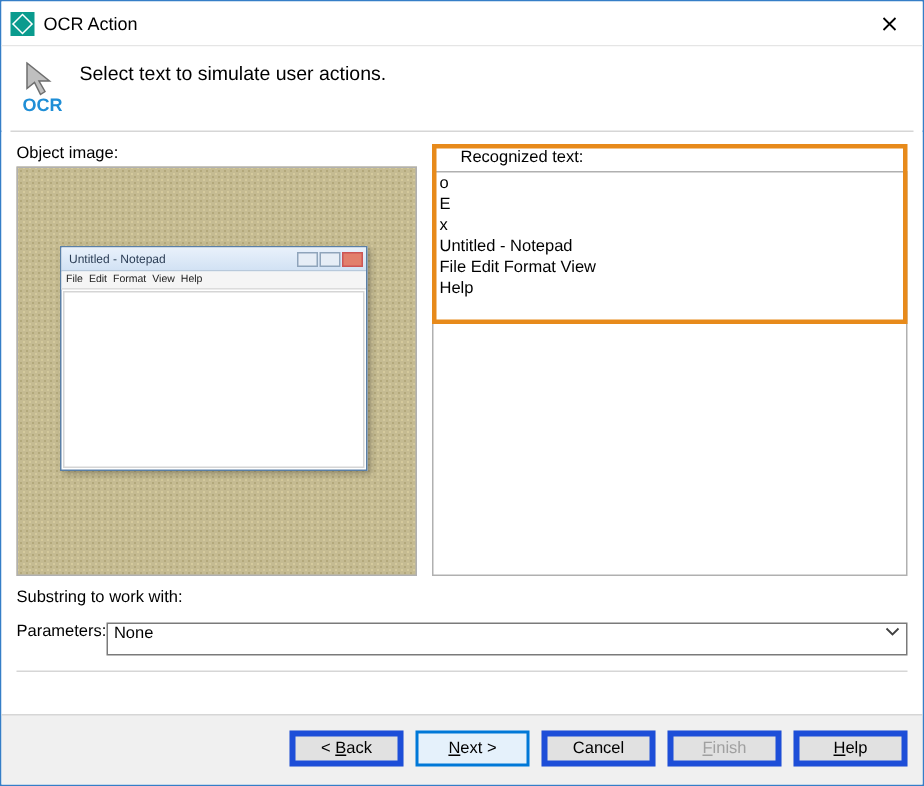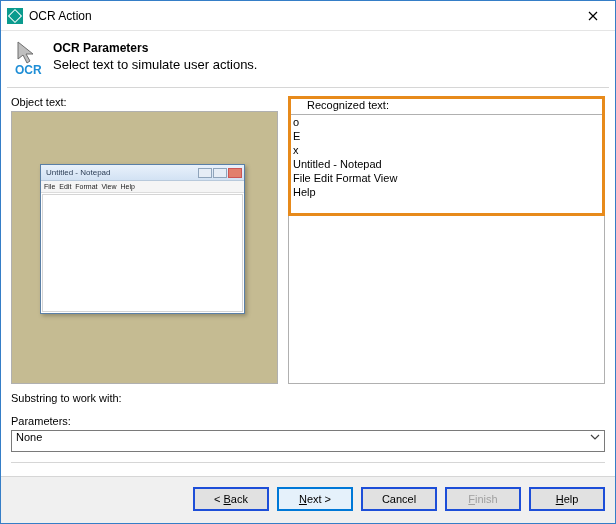--- a/index.html
+++ b/index.html
@@ -167,21 +167,21 @@
     border: 1px solid #b0b0b0;
     background: #fff;
   }
   .right-inner-text {
     padding: 0 4px;
     font-size: 11px;
     line-height: 14px;
     white-space: pre-line;
   }
 
-  .field-row { display:flex; flex-direction: column; }
+  .field-row { display:flex; }
   .text-input {
     width: 100%;
     height: 22px;
     border: 1px solid #7a7a7a;
     background: #fff;
     font-size: 11px;
     padding: 2px 4px;
     color: #000;
   }
   .select-wrap {
@@ -204,21 +204,21 @@
   .footer {
     background: #f0f0f0;
     border-top: 1px solid #d6d6d6;
     padding: 10px 10px 12px 10px;
     display: flex;
     justify-content: flex-end;
     gap: 8px;
   }
   .btn {
     width: 76px; height: 24px;
-    border: 2px solid #1d4ed8;
+    border: 4px solid #1d4ed8;
     background: #e1e1e1;
     font-size: 11px;
     color: #000;
     display: flex; align-items: center; justify-content: center;
     cursor: pointer;
   }
   .btn.default {
     border: 1px solid #0078d7;
     box-shadow: inset 0 0 0 1px #0078d7;
     background: #e5f1fb;
@@ -246,33 +246,32 @@
   </div>
 
   <div class="header">
     <div class="header-icon">
       <svg width="32" height="34" viewBox="0 0 32 34">
         <path d="M3 1 L3 18 L8 14 L12 22 L15 20 L11 13 L18 13 Z" fill="#bfbfbf" stroke="#6e6e6e" stroke-width="1"></path>
         <text x="0" y="33" font-family="Segoe UI, sans-serif" font-size="12" font-weight="700" fill="#1f8ed6">OCR</text>
       </svg>
     </div>
     <div class="header-text">
-      <h1>OCR Parameters</h1>
       <p>Select text to simulate user actions.</p>
     </div>
   </div>
 
   <div class="content-sep"></div>
 
   <div class="content">
 
     <div class="upper">
 
       <div class="col col-left">
-        <div class="label">Object text:</div>
+        <div class="label">Object image:</div>
         <div class="object-image-box">
           <div class="notepad">
             <div class="np-titlebar">
               <span class="np-title">Untitled - Notepad</span>
               <span class="np-btn"></span>
               <span class="np-btn"></span>
               <span class="np-btn red"></span>
             </div>
             <div class="np-menu">
               <span>File</span>

